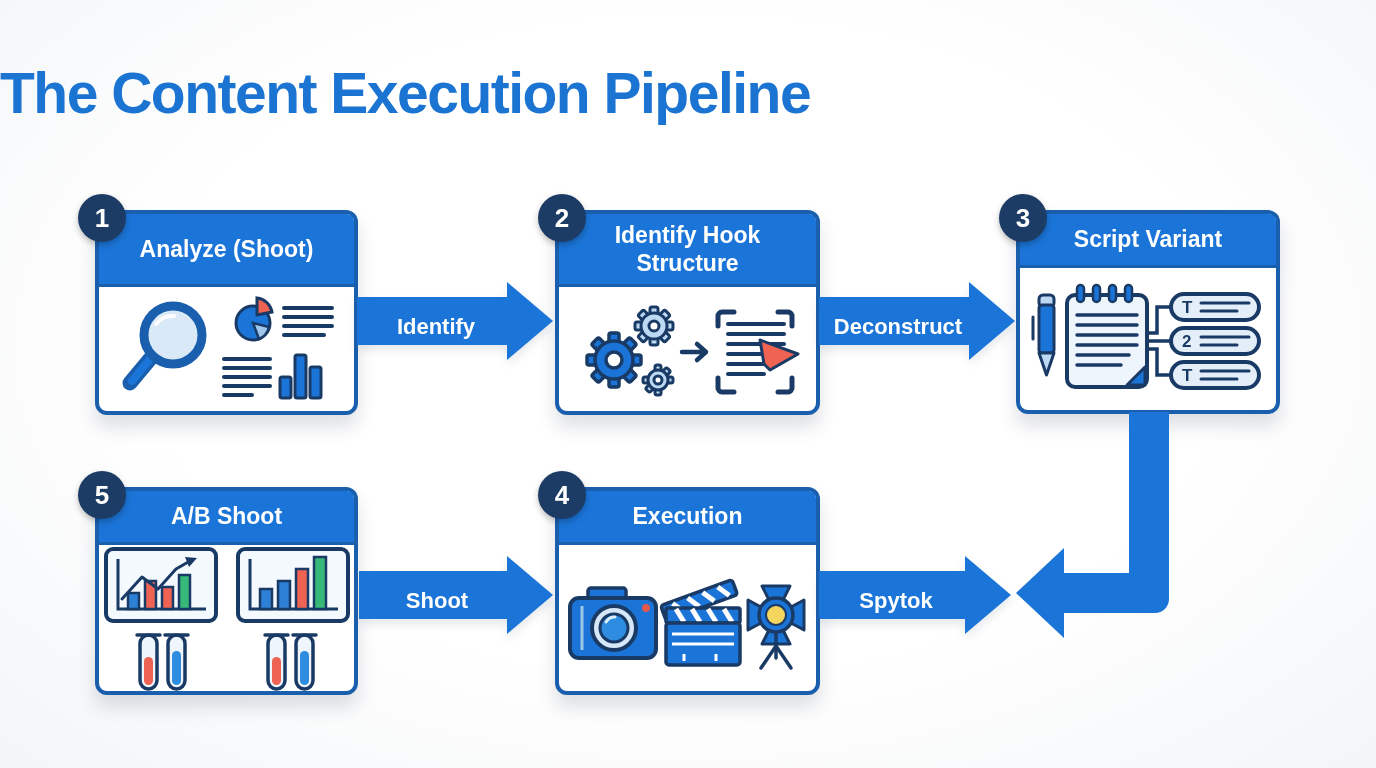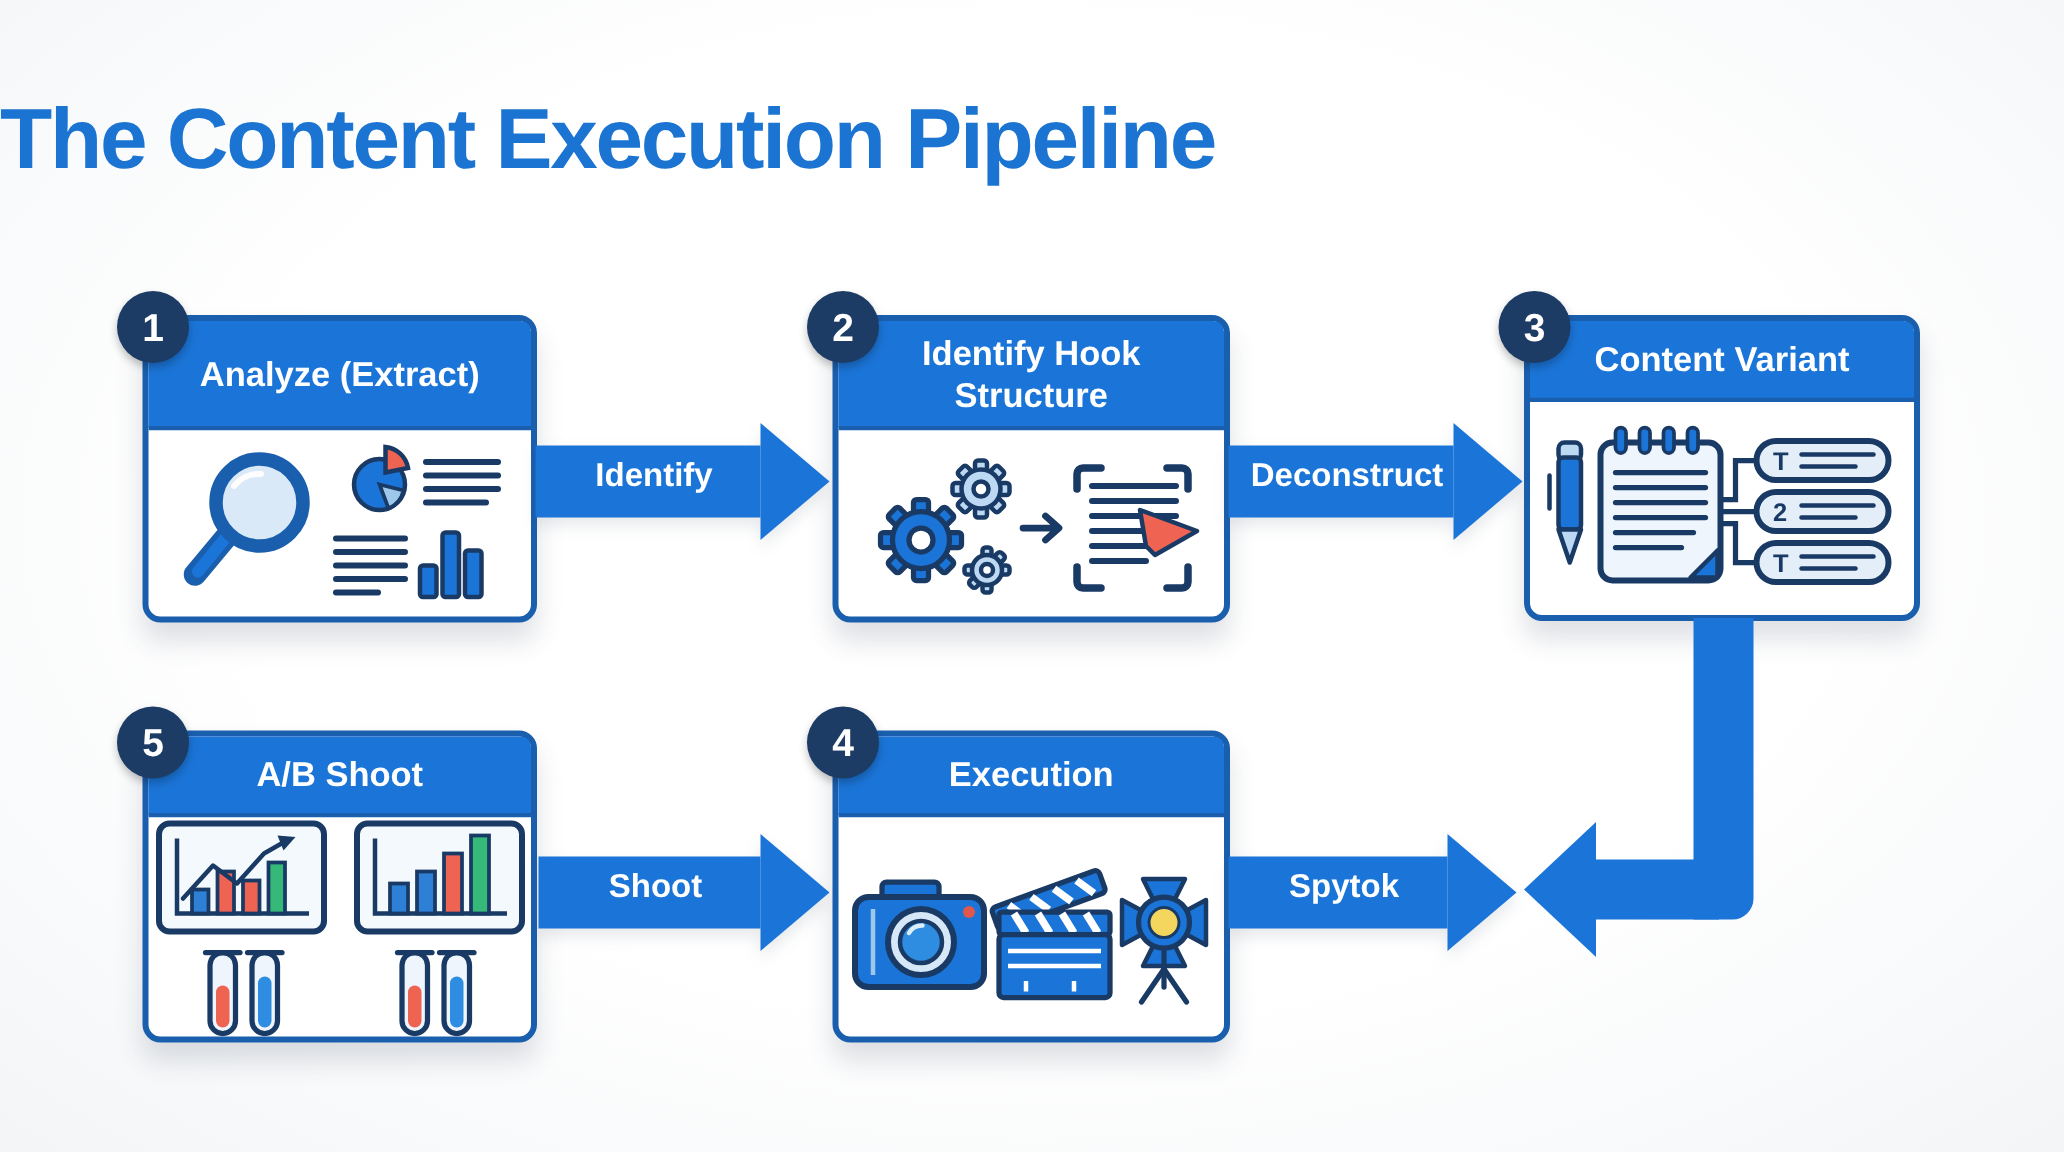--- a/index.html
+++ b/index.html
@@ -39,21 +39,21 @@
     position:absolute;left:-21px;top:-20px;width:48px;height:48px;border-radius:50%;
     background:#1c3c66;color:#fff;font-size:26px;font-weight:700;
     display:flex;align-items:center;justify-content:center;z-index:3;
     box-shadow:0 3px 6px rgba(0,0,0,.25);
   }
   
   .harrow{position:absolute;height:78px;filter:drop-shadow(0 5px 5px rgba(50,65,90,.12));}
   .harrow .shaft{position:absolute;left:0;top:15px;height:48px;width:calc(100% - 46px);background:#1b75d8;}
   .harrow .head{position:absolute;right:0;top:0;width:0;height:0;
     border-top:39px solid transparent;border-bottom:39px solid transparent;border-left:46px solid #1b75d8;}
-  .harrow .alabel{position:absolute;left:0;top:15px;height:40px;width:calc(100% - 38px);
+  .harrow .alabel{position:absolute;left:0;top:25px;height:40px;width:calc(100% - 38px);
     display:flex;align-items:center;justify-content:center;color:#fff;font-size:22px;font-weight:700;}
   .arr-identify{left:357px;top:282px;width:196px;}
   .arr-deconstruct{left:819px;top:282px;width:196px;}
   .arr-shoot{left:359px;top:556px;width:194px;}
   .arr-write{left:819px;top:556px;width:192px;}
   
   .elbow-v{position:absolute;left:1129px;top:412px;width:40px;height:201px;background:#1b75d8;border-bottom-right-radius:14px;}
   .elbow-h{position:absolute;left:1062px;top:573px;width:84px;height:40px;background:#1b75d8;}
   .elbow-head{position:absolute;left:1016px;top:548px;width:0;height:0;
     border-top:45px solid transparent;border-bottom:45px solid transparent;border-right:48px solid #1b75d8;}
@@ -61,21 +61,21 @@
 </head>
 <body>
 
 <div class="canvas">
 
   <h1 class="title">The Content Execution Pipeline</h1>
 
   <div class="step-box tall b1">
     <div class="badge">1</div>
     <div class="step-header">
-      <span>Analyze (Extract)</span>
+      <span>Analyze (Shoot)</span>
     </div>
     <div class="step-body">
       <svg width="218" height="112" viewBox="0 0 218 112">
         <g>
           <line x1="32" y1="66" x2="12" y2="90" stroke="#1a5fae" stroke-width="15" stroke-linecap="round"></line>
           <line x1="32" y1="66" x2="14" y2="88" stroke="#1b75d8" stroke-width="8" stroke-linecap="round"></line>
           <circle cx="55" cy="42" r="29" fill="#d9e9f8" stroke="#1a5fae" stroke-width="9"></circle>
           <path d="M38,31 A21,21 0 0 1 56,23" fill="none" stroke="#fdfdfd" stroke-width="4" stroke-linecap="round"></path>
         </g>
         <g>
@@ -170,21 +170,21 @@
           </g>
           <polygon points="188,46 226,60 198,76 192,70" fill="#ef6352" stroke="#1a3a66" stroke-width="3" stroke-linejoin="round"></polygon>
         </g>
       </svg>
     </div>
   </div>
 
   <div class="step-box short b3">
     <div class="badge">3</div>
     <div class="step-header">
-      <span>Content Variant</span>
+      <span>Script Variant</span>
     </div>
     <div class="step-body">
       <svg width="238" height="124" viewBox="0 0 238 124">
         <g>
           <rect x="10" y="18" width="15" height="12" rx="4" fill="#bcd8f2" stroke="#1a3a66" stroke-width="3"></rect>
           <rect x="10" y="28" width="15" height="48" rx="3" fill="#1b75d8" stroke="#1a3a66" stroke-width="3"></rect>
           <polygon points="10,76 25,76 17.5,98" fill="#bcd8f2" stroke="#1a3a66" stroke-width="3" stroke-linejoin="round"></polygon>
           <line x1="4" y1="40" x2="4" y2="62" stroke="#1a3a66" stroke-width="3" stroke-linecap="round"></line>
         </g>
         <g>

